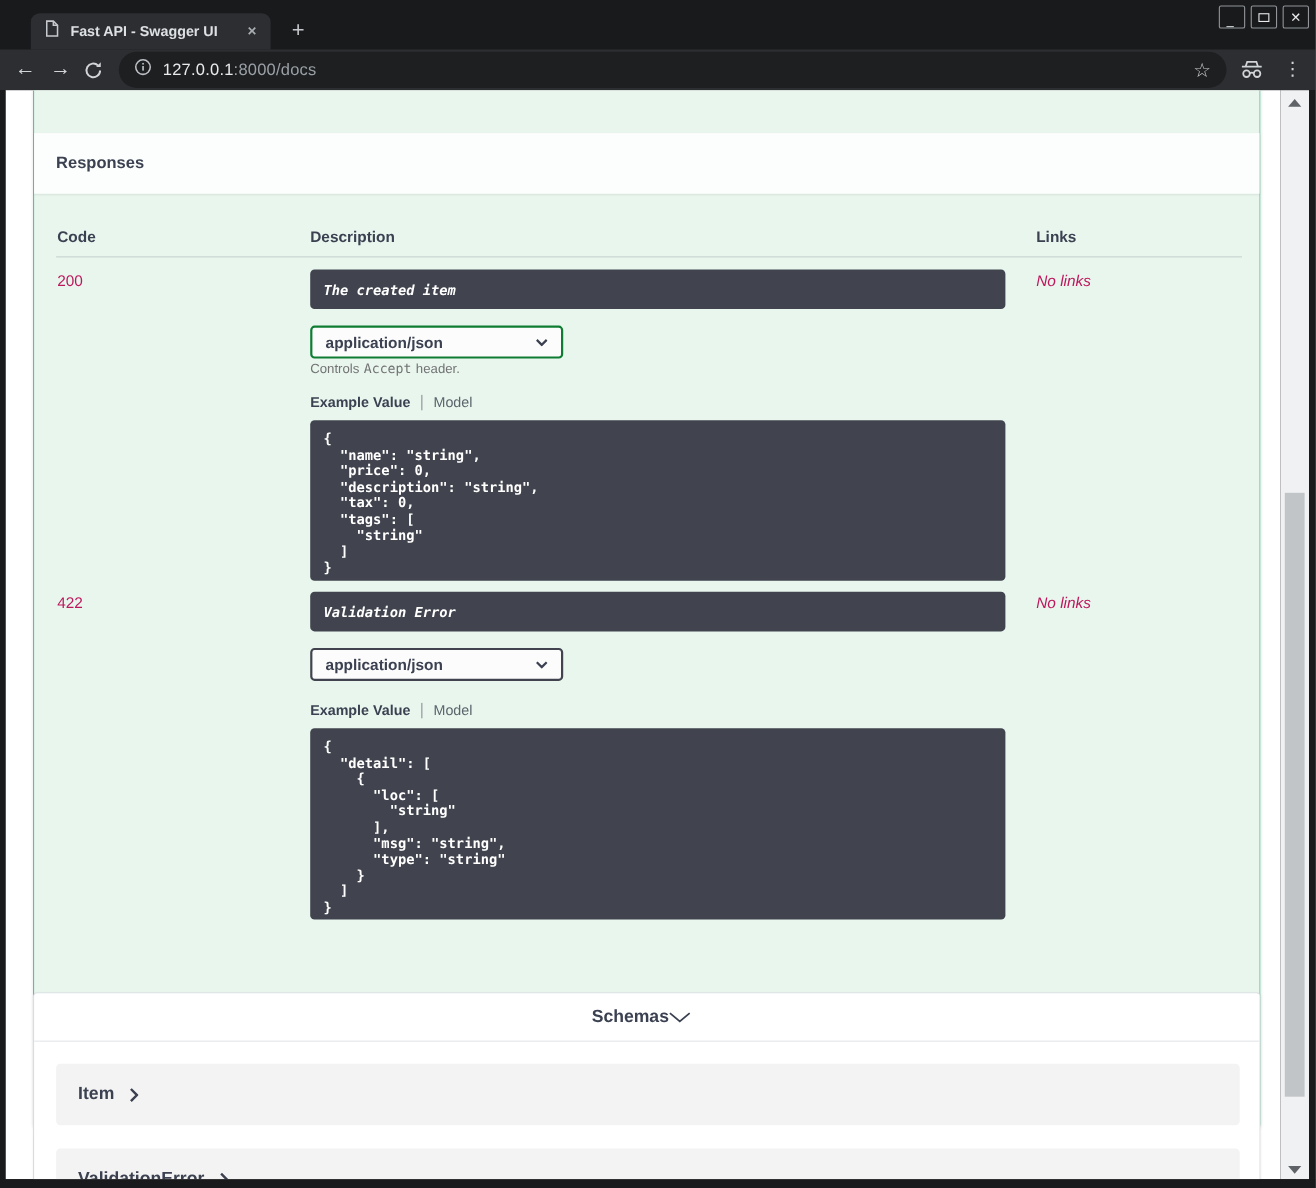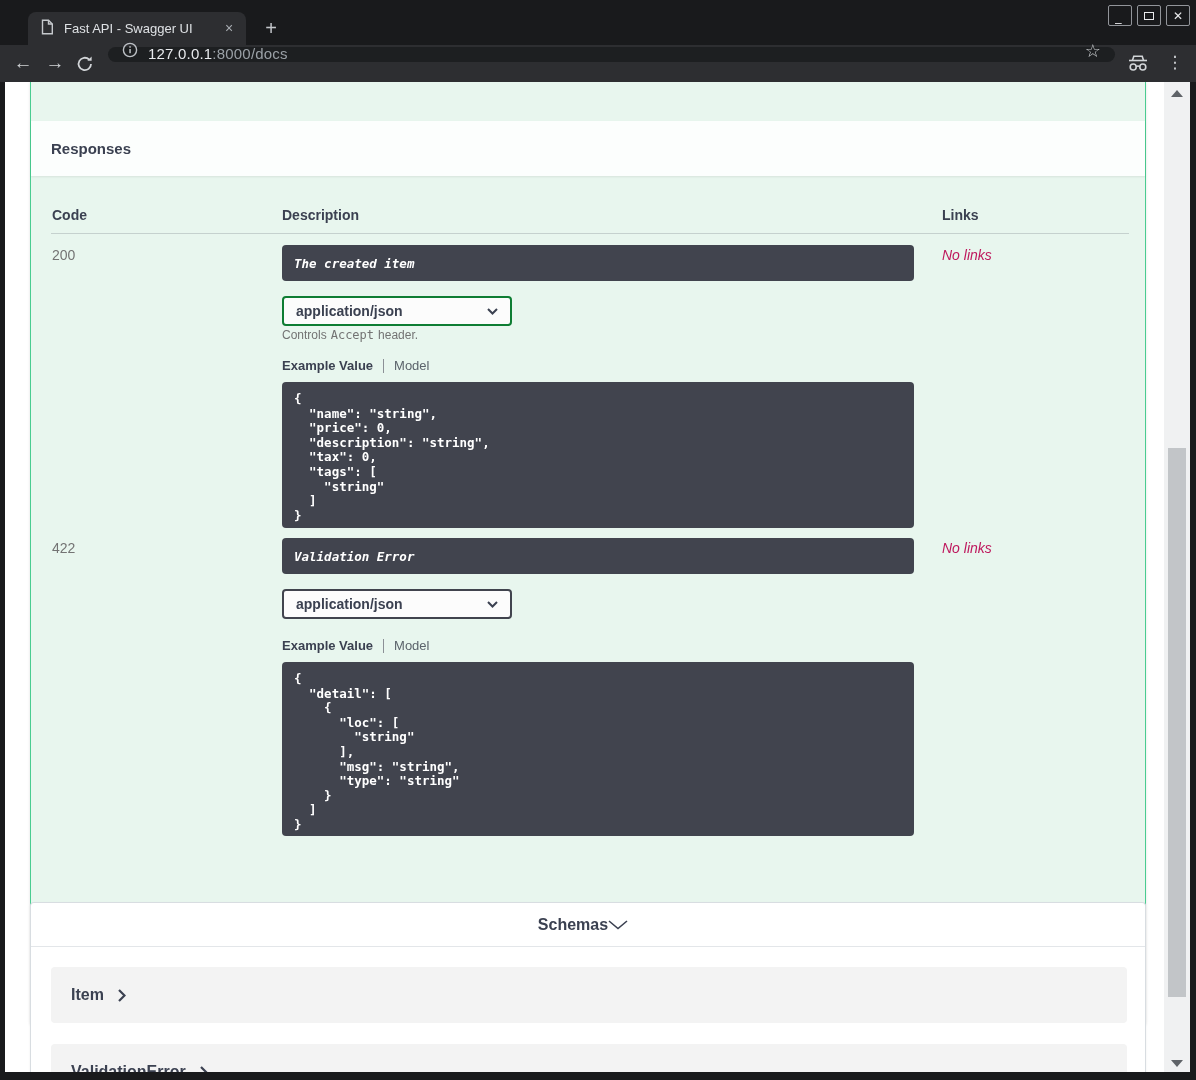--- a/index.html
+++ b/index.html
@@ -2,59 +2,59 @@
 <html><head>
 <meta charset="utf-8">
 <style>
   * { margin:0; padding:0; box-sizing:border-box; }
   body { font-family:"Liberation Sans", sans-serif; background:#000; }
   .window { position:relative; width:1196px; height:1080px; background:#191a1c; overflow:hidden; }
 
   
   .tabstrip { position:absolute; left:0; top:0; width:1196px; height:45px; background:#191a1c; }
   .tab { position:absolute; left:28px; top:12px; width:218px; height:33px; background:#2d2e31;
-         border-radius:8px 8px 0 0; display:flex; align-items:center; padding:0 8px 0 12px; }
+         border-radius:8px 8px 0 0; display:flex; align-items:center; padding:0 8px 0 12px;font-weight:bold; }
   .tab-title { flex:1; margin-left:10px; font-size:13px; color:#dee1e4; white-space:nowrap; overflow:hidden; }
   .tab-close { width:18px; height:18px; text-align:center; line-height:17px; font-size:14px; color:#a9aeb3; border-radius:50%; }
   .newtab { position:absolute; left:258px; top:16px; width:26px; height:26px; text-align:center;
             line-height:24px; font-size:20px; color:#c3c6ca; }
   .win-controls { position:absolute; right:6px; top:5px; display:flex; gap:5px; }
   .win-btn { width:24px; height:21px; border:1px solid #92959a; border-radius:2px; color:#e9eaec;
              display:flex; align-items:center; justify-content:center; font-size:12px; line-height:1; }
   .win-btn .sq { width:10px; height:8px; border:1.5px solid #e9eaec; }
   .win-btn .dash { display:block; width:10px; height:0; margin-top:2px; }
 
   .toolbar { position:absolute; left:0; top:45px; width:1196px; height:37px; background:#2d2e31; }
   .nav-icon { position:absolute; top:4px; width:28px; height:28px; text-align:center; line-height:28px;
               font-size:19px; color:#d2d5d8; }
   .nav-back { left:9px; } .nav-forward { left:41px; }
   .nav-reload { position:absolute; left:76px; top:10px; width:18px; height:18px; }
-  .url-pill { position:absolute; left:108px; top:2px; width:1007px; height:15px; border-radius:17px;
-              background:#1d1f21; display:flex; align-items:flex-end; padding:0 14px; }
+  .url-pill { position:absolute; left:108px; top:2px; width:1007px; height:33px; border-radius:17px;
+              background:#1d1f21; display:flex; align-items:center; padding:0 14px; }
   .url-text { margin-left:10px; font-size:15px; color:#e8eaed; letter-spacing:.2px; }
   .url-text .path { color:#9aa0a6; }
   .pill-spacer { flex:1; }
   .star { font-size:18px; color:#c8cbce; }
   .incognito { position:absolute; left:1126px; top:9px; }
   .menu-dots { position:absolute; left:1163px; top:5px; width:24px; height:26px; text-align:center;
                line-height:26px; font-size:17px; color:#d2d5d8; }
 
   
   .viewport { position:absolute; left:5px; top:82px; width:1159px; height:990px; background:#fff; overflow:hidden; }
 
   .opblock { position:absolute; left:25px; top:0; width:1116px; height:944px; background:#e8f6ee;
              border:1px solid #49cc90; border-top:none; border-radius:0 0 4px 4px;
              box-shadow:0 0 3px rgba(0,0,0,.12); }
   .sec-header { position:absolute; left:0; top:39px; width:100%; height:55px; background:rgba(255,255,255,.85);
                 box-shadow:0 1px 2px rgba(0,0,0,.08); display:flex; align-items:center; padding:0 20px;
                 font-size:15px; font-weight:bold; color:#3b4151; }
   .th { position:absolute; font-size:14px; font-weight:bold; color:#3b4151; }
   .th-code { left:21px; top:125px; } .th-desc { left:251px; top:125px; } .th-links { left:911px; top:125px; }
   .th-line { position:absolute; left:20px; top:151px; width:1078px; height:1px; background:rgba(59,65,81,.2); }
-  .code-cell { position:absolute; left:21px; font-size:14px; color:#737373; }
+  .code-cell { position:absolute; left:21px; font-size:14px; color:#be185d; }
   .desc-box { position:absolute; left:251px; width:632px; height:36px; background:#41444e; border-radius:4px;
               display:flex; align-items:center; padding:0 12px; color:#fff;
               font-family:"DejaVu Sans Mono", monospace; font-size:12.5px; font-weight:bold; font-style:italic; }
   .select { position:absolute; left:251px; width:230px; height:30px; background:#fcfcfc; border-radius:4px;
             display:flex; align-items:center; justify-content:space-between; padding:0 12px;
             font-size:14px; font-weight:bold; color:#3b4151; cursor:pointer; }
   .select.green { border:2px solid #0e7d33; }
   .select.dark  { border:2px solid #41444e; }
   .accept-note { position:absolute; left:251px; font-size:12px; color:#737373; }
   .accept-note .mono { font-family:"DejaVu Sans Mono", monospace; margin:0 4px; }

